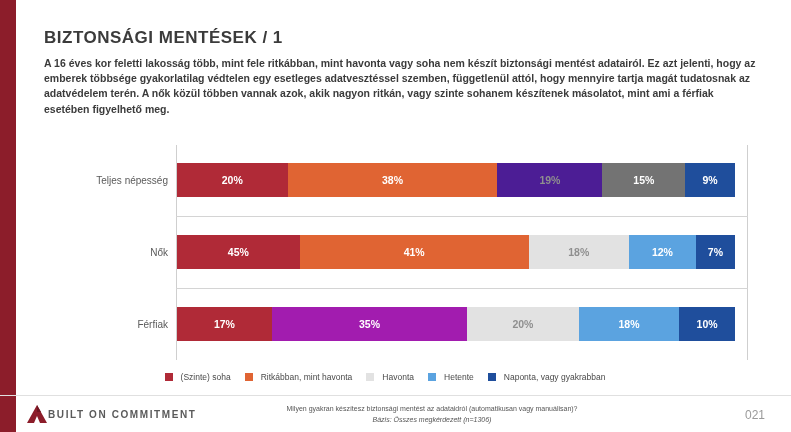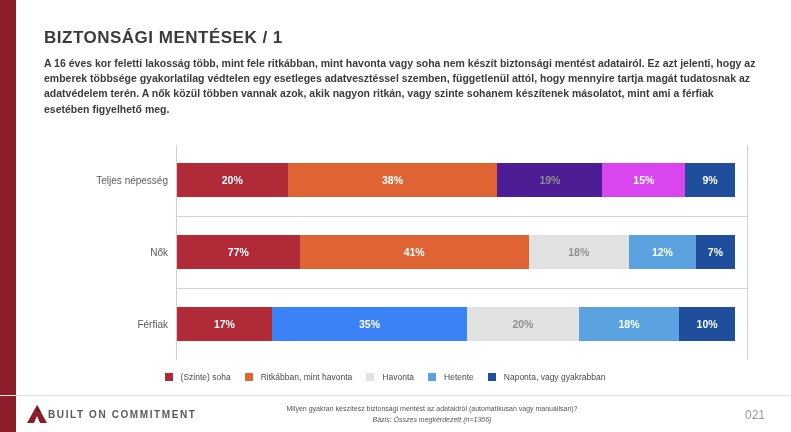--- a/index.html
+++ b/index.html
@@ -167,41 +167,41 @@
 
     <div class="gridline" style="top:71px;"></div>
     <div class="gridline" style="top:143px;"></div>
 
     <div class="row" style="top:18px;">
       <div class="row-label">Teljes népesség</div>
       <div class="bar">
         <div class="seg" style="width:20%;background:#b02a37;">20%</div>
         <div class="seg" style="width:38%;background:#e06433;">38%</div>
         <div class="seg dark-text" style="width:19%;background:#4c1d95;">19%</div>
-        <div class="seg" style="width:15%;background:#d946ef;">15%</div>
+        <div class="seg" style="width:15%;background:#737373;">15%</div>
         <div class="seg" style="width:9%;background:#1f4e9c;">9%</div>
       </div>
     </div>
 
     <div class="row" style="top:90px;">
       <div class="row-label">Nők</div>
       <div class="bar">
-        <div class="seg" style="width:22%;background:#b02a37;">77%</div>
+        <div class="seg" style="width:22%;background:#b02a37;">45%</div>
         <div class="seg" style="width:41%;background:#e06433;">41%</div>
         <div class="seg dark-text" style="width:18%;background:#e2e2e2;">18%</div>
         <div class="seg" style="width:12%;background:#5ba3e0;">12%</div>
         <div class="seg" style="width:7%;background:#1f4e9c;">7%</div>
       </div>
     </div>
 
     <div class="row" style="top:162px;">
       <div class="row-label">Férfiak</div>
       <div class="bar">
         <div class="seg" style="width:17%;background:#b02a37;">17%</div>
-        <div class="seg" style="width:35%;background:#3b82f6;">35%</div>
+        <div class="seg" style="width:35%;background:#a21caf;">35%</div>
         <div class="seg dark-text" style="width:20%;background:#e2e2e2;">20%</div>
         <div class="seg" style="width:18%;background:#5ba3e0;">18%</div>
         <div class="seg" style="width:10%;background:#1f4e9c;">10%</div>
       </div>
     </div>
   </div>
 
   <div class="legend">
     <div class="legend-item">
       <span class="swatch" style="background:#b02a37;"></span>

